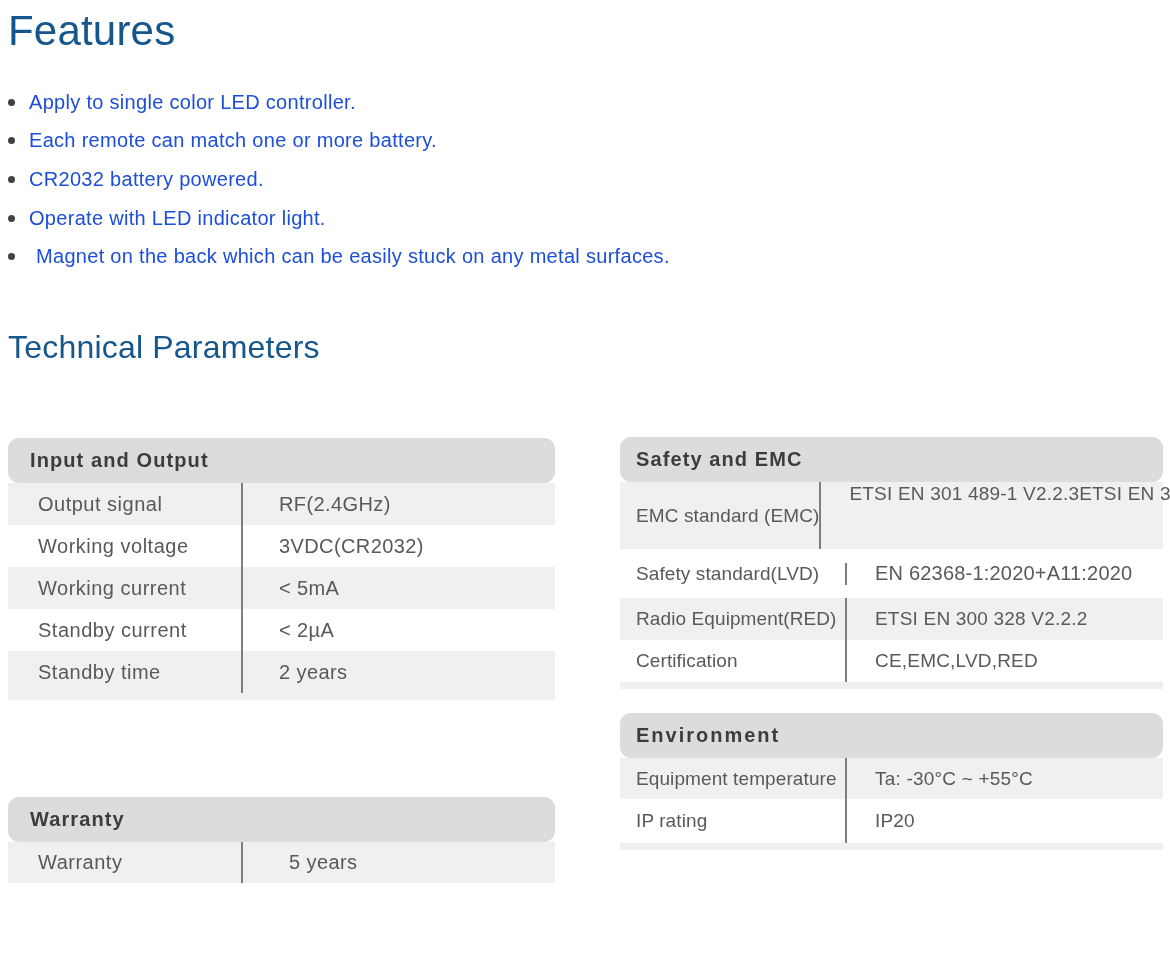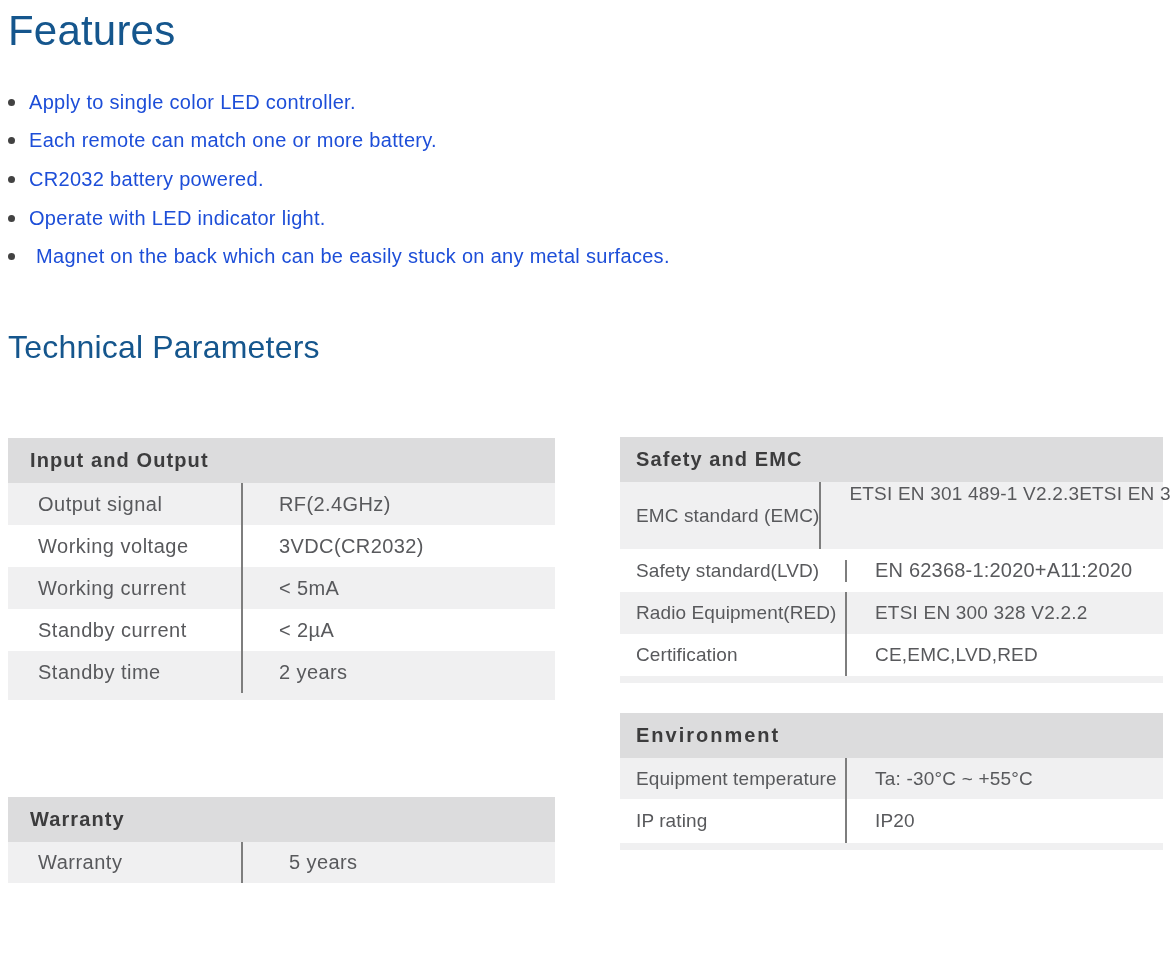--- a/index.html
+++ b/index.html
@@ -23,20 +23,21 @@
   .bullet-item:nth-child(5) .bullet-text { margin-left:7px; }
   .bullet-text {
     color:#1d4ed8; font-size:20px; letter-spacing:0.3px; white-space:nowrap;
   }
   .tbl { position:absolute; }
   .tbl-header {
     background:#dcdcdd; height:45px;
     display:flex; align-items:center;
     color:#3c3c3d; font-size:20px; font-weight:700; letter-spacing:1.1px;
     white-space:nowrap;
+    border-radius:11px;
   }
   .tbl-row { display:flex; height:42px; }
   .tbl-row.alt { background:#f0f0f1; }
   .cell { display:flex; align-items:center; white-space:nowrap; }
   .cell.label { border-right:2px solid #7e7e7e; }
   .cell.value { flex:1; }
   .tbl-strip { height:7px; background:#f0f0f1; }
 
   
   .left-tbl { width:547px; }
@@ -131,21 +132,21 @@
 
   <div class="tbl right-tbl" style="left:620px; top:437px;">
     <div class="tbl-header">Safety and EMC</div>
     <div class="tbl-row alt row-tall">
       <div class="cell label">EMC standard (EMC)</div>
       <div class="cell value">
         <span class="val-line">ETSI EN 301 489-1 V2.2.3</span>
         <span class="val-line">ETSI EN 301 489-17 V3.2.4</span>
       </div>
     </div>
-    <div class="tbl-row" style="height:43px;align-items:center;">
+    <div class="tbl-row" style="height:49px;align-items:center;">
       <div class="cell label">Safety standard(LVD)</div>
       <div class="cell value" style="font-size:20px;">EN 62368-1:2020+A11:2020</div>
     </div>
     <div class="tbl-row alt">
       <div class="cell label">Radio Equipment(RED)</div>
       <div class="cell value">ETSI EN 300 328 V2.2.2</div>
     </div>
     <div class="tbl-row">
       <div class="cell label">Certification</div>
       <div class="cell value">CE,EMC,LVD,RED</div>

